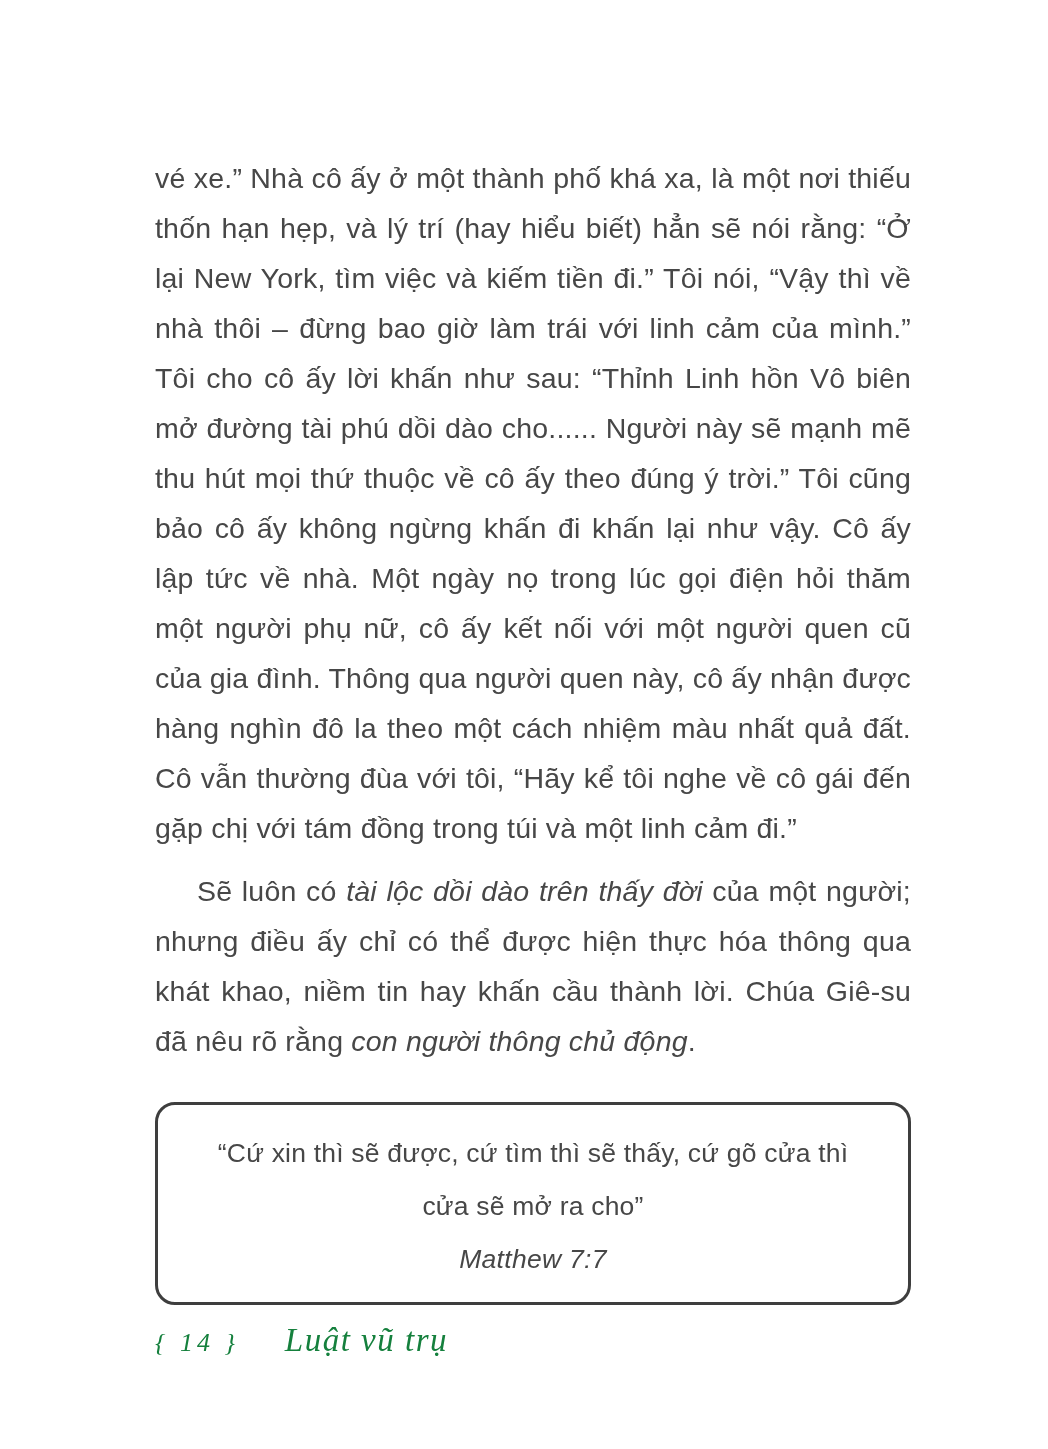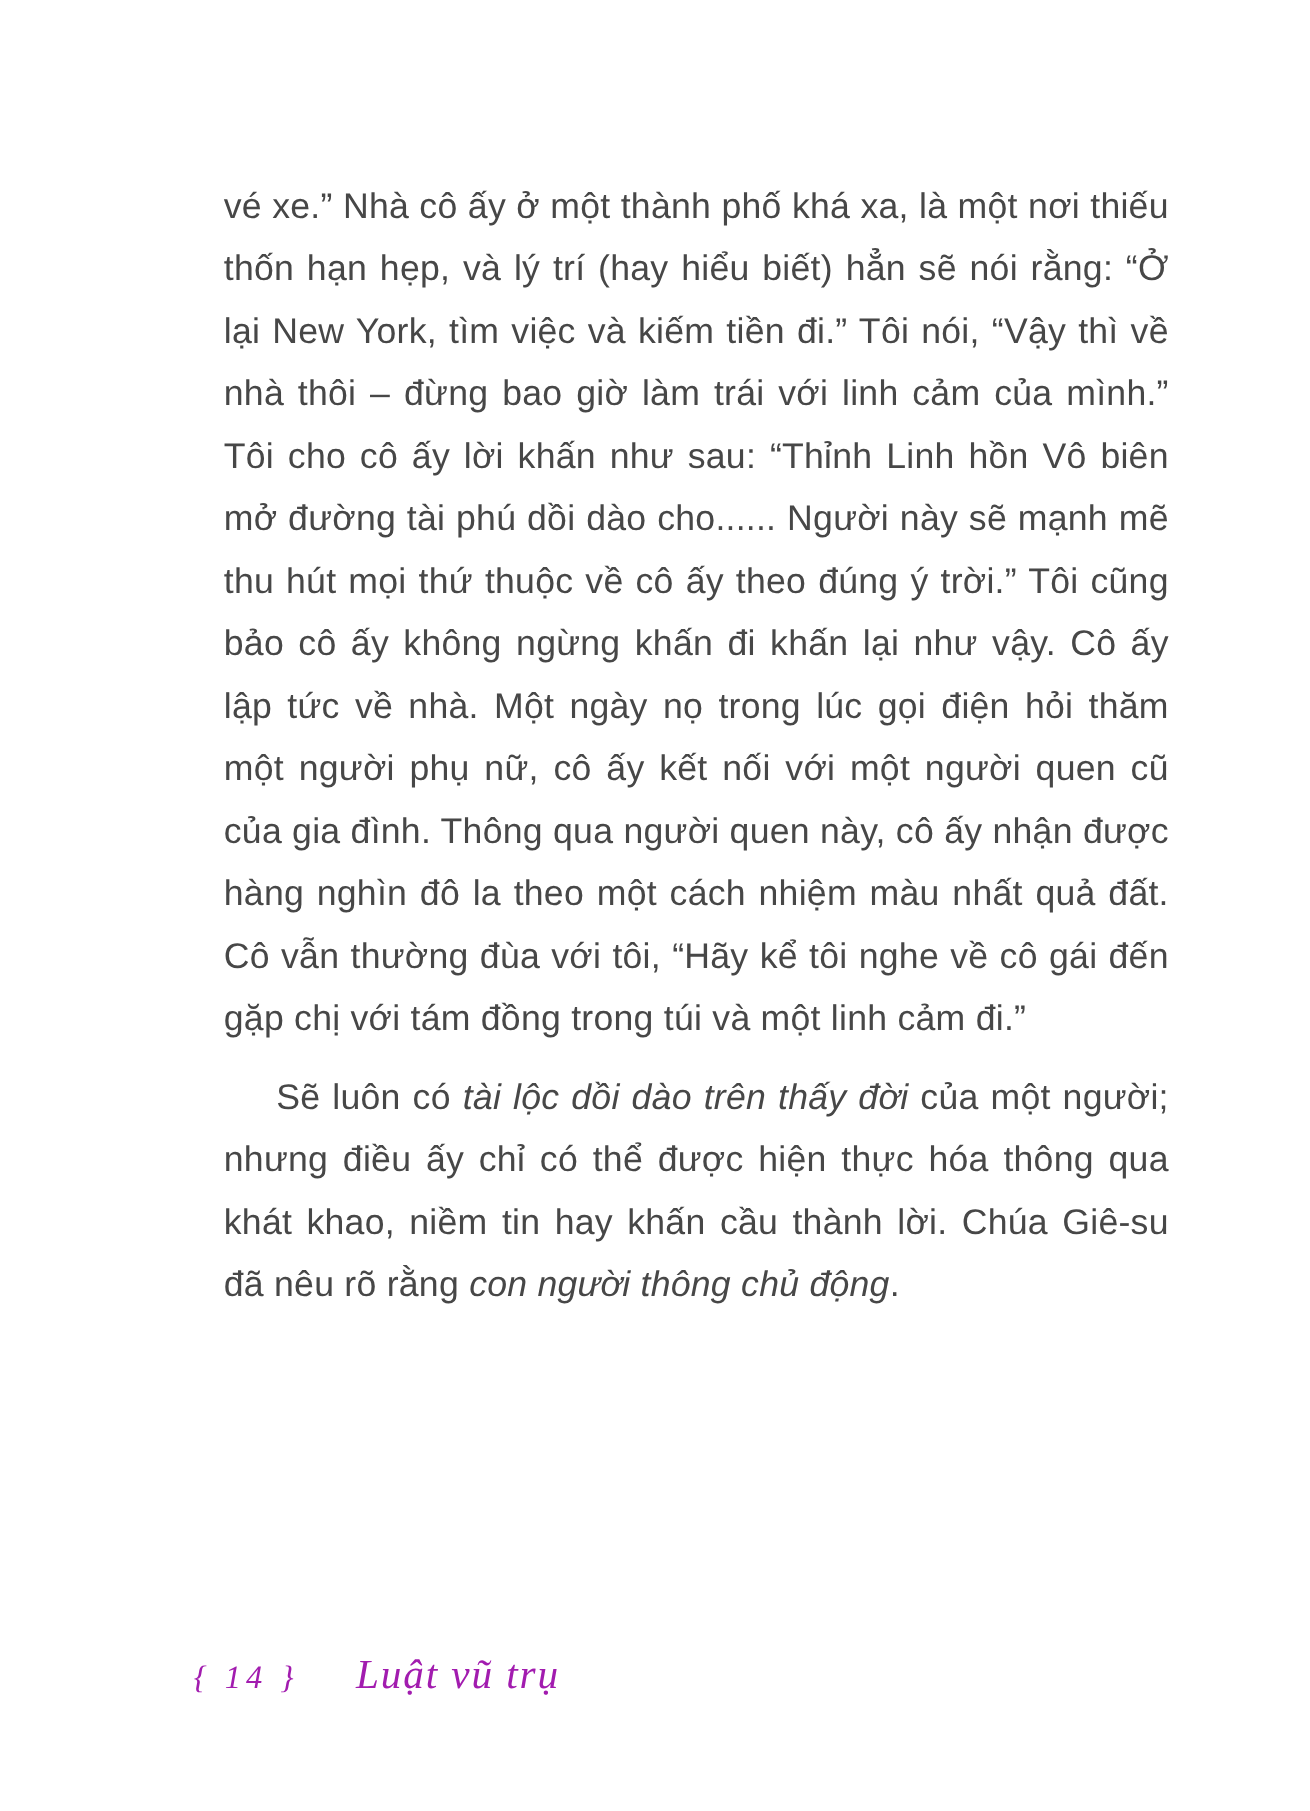--- a/index.html
+++ b/index.html
@@ -13,23 +13,22 @@
     margin: 0 auto;
     background: var(--background, #ffffff);
     font-family: "Liberation Sans", "DejaVu Sans", sans-serif;
     color: var(--text-color, #474747);
     overflow: hidden;
   }
 
   .text-block {
     position: absolute;
     left: 155px;
-    top: 140px;
+    top: 153px;
     width: 756px;
-    margin-left: 24px;
   }
 
   .para {
     margin: 0 0 13px 0;
     font-size: 28.5px;
     line-height: 50px;
     text-align: justify;
     letter-spacing: 0.2px;
     font-weight: 400;
   }
@@ -62,21 +61,21 @@
   }
 
   .page-footer {
     position: absolute;
     left: 155px;
     top: 1322px;
     display: flex;
     align-items: baseline;
     font-family: "Liberation Serif", "DejaVu Serif", serif;
     font-style: italic;
-    color: #a21caf;
+    color: #15803d;
   }
 
   .page-number {
     font-size: 26px;
     letter-spacing: 4px;
     white-space: pre;
   }
 
   .book-title {
     margin-left: 46px;
@@ -88,20 +87,24 @@
 <body>
 
 <div class="page">
 
   <main class="text-block">
 
     <p class="para">vé xe.” Nhà cô ấy ở một thành phố khá xa, là một nơi thiếu thốn hạn hẹp, và lý trí (hay hiểu biết) hẳn sẽ nói rằng: “Ở lại New York, tìm việc và kiếm tiền đi.” Tôi nói, “Vậy thì về nhà thôi – đừng bao giờ làm trái với linh cảm của mình.” Tôi cho cô ấy lời khấn như sau: “Thỉnh Linh hồn Vô biên mở đường tài phú dồi dào cho...... Người này sẽ mạnh mẽ thu hút mọi thứ thuộc về cô ấy theo đúng ý trời.” Tôi cũng bảo cô ấy không ngừng khấn đi khấn lại như vậy. Cô ấy lập tức về nhà. Một ngày nọ trong lúc gọi điện hỏi thăm một người phụ nữ, cô ấy kết nối với một người quen cũ của gia đình. Thông qua người quen này, cô ấy nhận được hàng nghìn đô la theo một cách nhiệm màu nhất quả đất. Cô vẫn thường đùa với tôi, “Hãy kể tôi nghe về cô gái đến gặp chị với tám đồng trong túi và một linh cảm đi.”</p>
 
     <p class="para indented"><span>Sẽ luôn có </span><em class="seg-italic">tài lộc dồi dào trên thấy đời</em><span> của một người; nhưng điều ấy chỉ có thể được hiện thực hóa thông qua khát khao, niềm tin hay khấn cầu thành lời. Chúa Giê-su đã nêu rõ rằng </span><em class="seg-italic">con người thông chủ động</em><span>.</span></p>
 
+    <div class="quote-box">
+      <p class="quote-text">“Cứ xin thì sẽ được, cứ tìm thì sẽ thấy, cứ gõ cửa thì cửa sẽ mở ra cho”</p>
+      <p class="quote-attribution">Matthew 7:7</p>
+    </div>
 
   </main>
 
   <footer class="page-footer">
     <span class="page-number">{ 14 }</span>
     <span class="book-title">Luật vũ trụ</span>
   </footer>
 
 </div>
 

